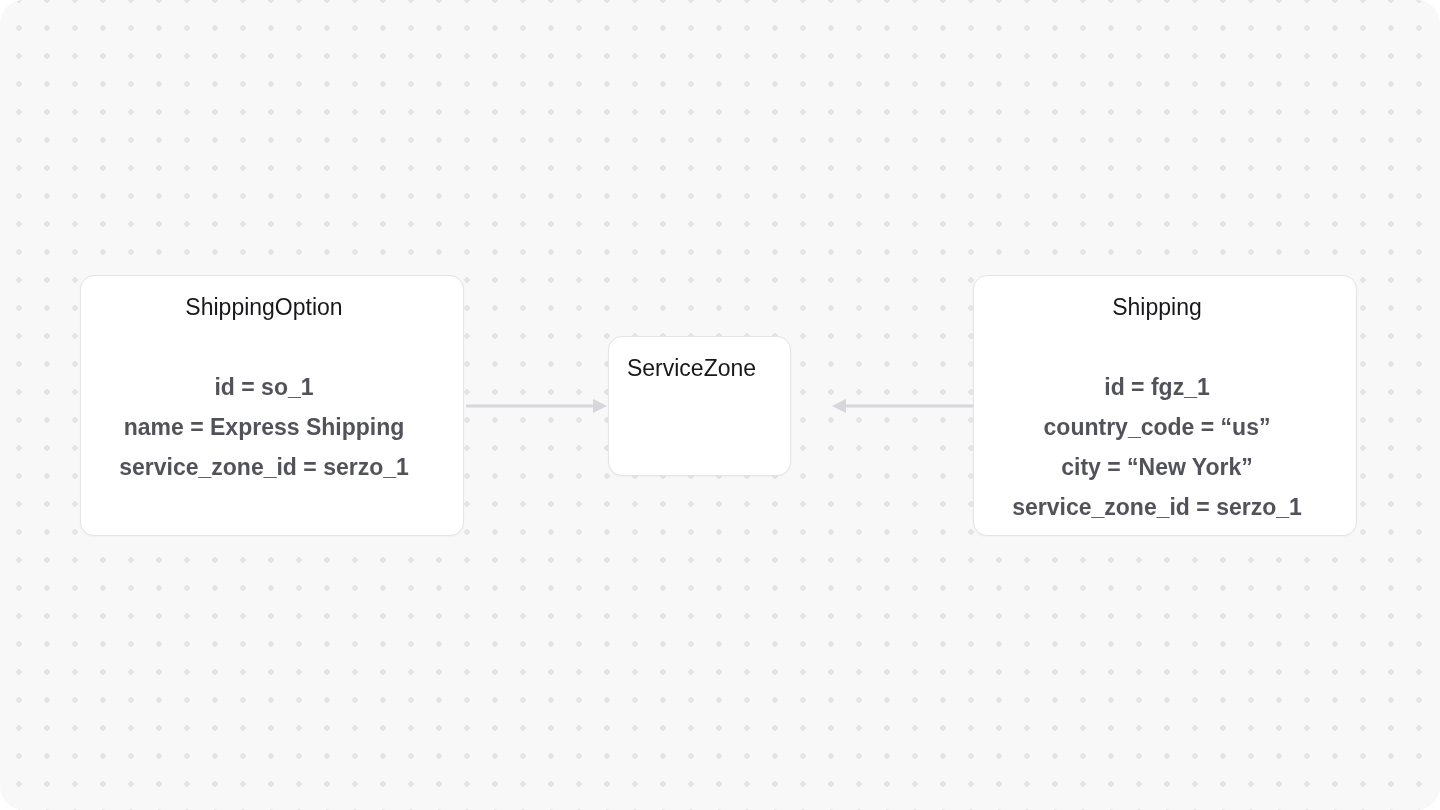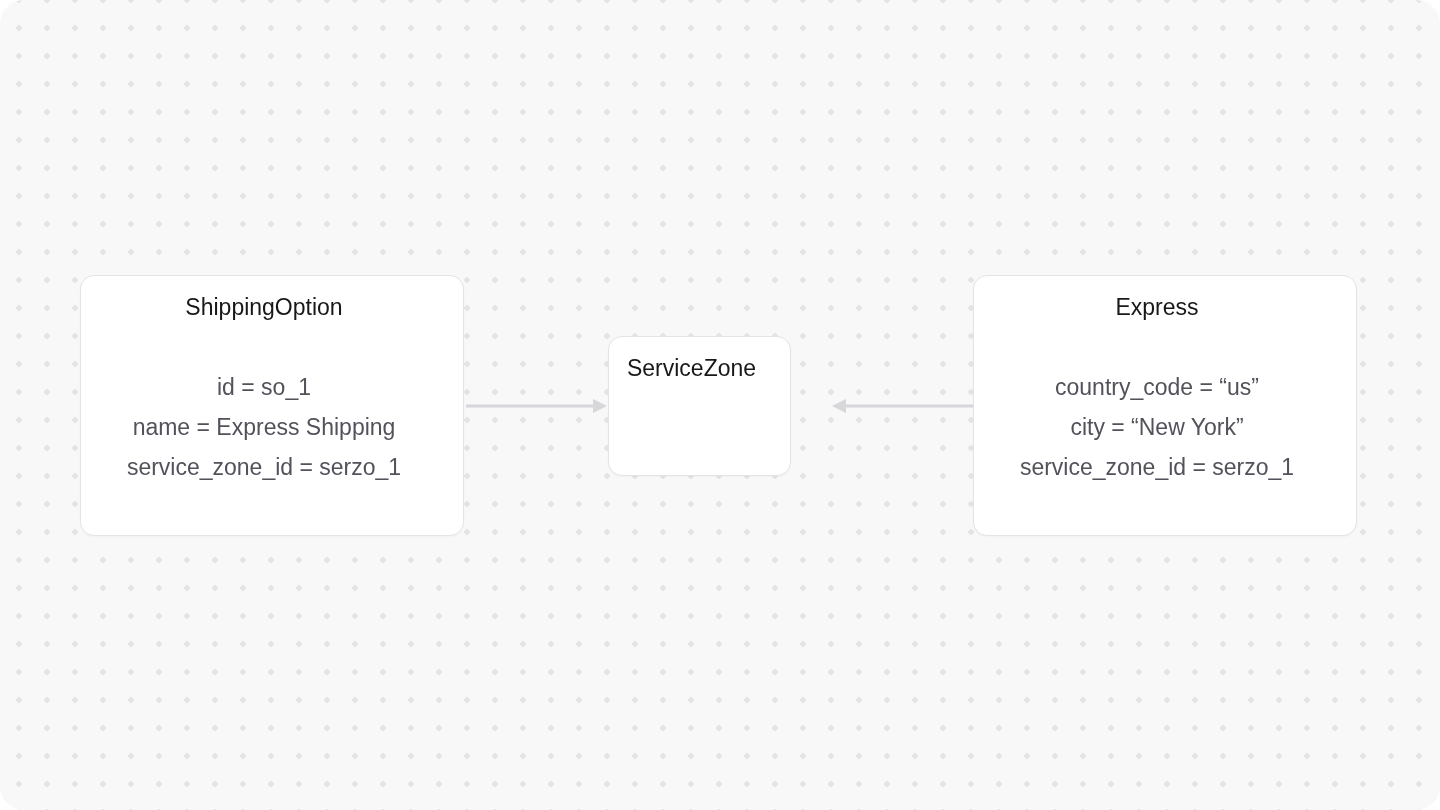--- a/index.html
+++ b/index.html
@@ -16,21 +16,21 @@
     background-size:28px 28px;background-position:5px 14px;
   }
   .entity{
     position:absolute;background:var(--box_bg);
     border:1px solid var(--box_border);border-radius:14px;
     box-shadow:0 1px 2px rgba(0,0,0,0.03);
     padding:11px 16px 9px 0;text-align:center;
   }
   .entity-title{line-height:40px;font-size:23px;font-weight:500;color:var(--title_text)}
   .entity-spacer{height:40px}
-  .entity-field{line-height:40px;font-size:23px;font-weight:400;color:var(--field_text)}
+  .entity-field{line-height:40px;font-size:23px;font-weight:700;color:var(--field_text)}
   .edges{position:absolute;left:0;top:0;width:1440px;height:810px;pointer-events:none}
   .edge-line{stroke:var(--arrow);stroke-width:3}
   .edge-head{fill:var(--arrow)}
 </style>
 </head>
 <body>
 
 <div class="canvas">
 
   <svg class="edges" width="1440" height="810" viewBox="0 0 1440 810">
@@ -51,20 +51,21 @@
     <div class="entity-field">name = Express Shipping</div>
     <div class="entity-field">service_zone_id = serzo_1</div>
   </div>
 
   <div class="entity" style="left:608px;top:336px;width:183px;height:140px">
     <div class="entity-title">ServiceZone</div>
     <div class="entity-spacer"></div>
   </div>
 
   <div class="entity" style="left:973px;top:275px;width:384px;height:261px">
-    <div class="entity-title">Express</div>
+    <div class="entity-title">Shipping</div>
     <div class="entity-spacer"></div>
+    <div class="entity-field">id = fgz_1</div>
     <div class="entity-field">country_code = “us”</div>
     <div class="entity-field">city = “New York”</div>
     <div class="entity-field">service_zone_id = serzo_1</div>
   </div>
 
 </div>
 
 </body></html>

